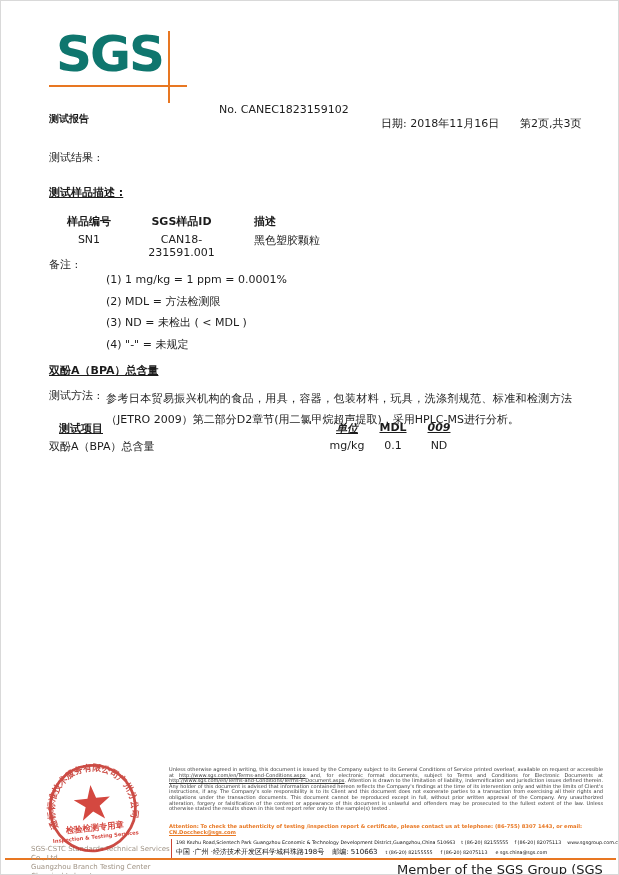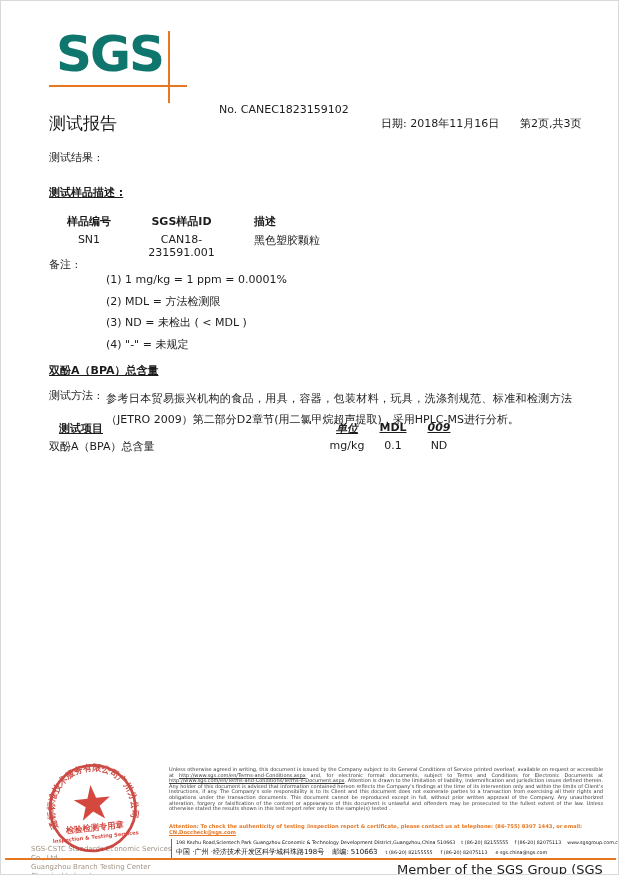--- a/index.html
+++ b/index.html
@@ -26,21 +26,21 @@
     position: absolute; left: 48px; top: 84px;
     width: 138px; height: 2px; background: #e87722;
   }
   .logo-vline {
     position: absolute; left: 167px; top: 30px;
     width: 2px; height: 72px; background: #e87722;
   }
   
   .report-title {
     position: absolute; left: 48px; top: 111px;
-    font-size: 17px; font-weight: 400; color: #1a1a1a;
+    font-size: 10px; font-weight: 700; color: #1a1a1a;
   }
   .report-no   { position: absolute; left: 218px; top: 102px; font-size: 11px; }
   .report-date { position: absolute; left: 380px; top: 115px; font-size: 11px; }
   .report-page { position: absolute; left: 519px; top: 115px; font-size: 11px; }
   
   .t11 { font-size: 11px; color: #1c1c1c; }
   .bold { font-weight: 700; }
   .ul { text-decoration: underline; }
   .it { font-style: italic; }
   .results-heading { position: absolute; left: 48px; top: 149px; }
@@ -172,21 +172,21 @@
     <circle cx="60" cy="53" r="46" fill="none" stroke="#c5342c" stroke-width="3"></circle>
     <text font-size="9.5" fill="#c5342c" font-weight="700">
       <textPath href="#arcPath" startOffset="0">通标标准技术服务有限公司广州分公司</textPath>
     </text>
     <polygon fill="#cf2f26" points="60,28 64.7,42.2 79.6,42.3 67.6,51.2 72.1,65.4 60,56.7 47.9,65.4 52.4,51.2 40.4,42.3 55.3,42.2"></polygon>
     <text x="60" y="77" text-anchor="middle" font-size="9" fill="#cf2f26" font-weight="700">检验检测专用章</text>
     <text x="60" y="86" text-anchor="middle" font-size="5.6" fill="#cf2f26" font-weight="700">Inspection &amp; Testing Services</text>
   </svg>
 
   <div class="company-lines">
-    <div>SGS-CSTC Standards Economic Services Co., Ltd.</div>
+    <div>SGS-CSTC Standards Technical Services Co., Ltd.</div>
     <div>Guangzhou Branch Testing Center Chemical Laboratory</div>
   </div>
 
   <div class="disclaimer"><span>Unless otherwise agreed in writing, this document is issued by the Company subject to its General Conditions of Service printed overleaf, available on request or accessible at </span><span class="ul">http://www.sgs.com/en/Terms-and-Conditions.aspx</span><span> and, for electronic format documents, subject to Terms and Conditions for Electronic Documents at </span><span class="ul">http://www.sgs.com/en/Terms-and-Conditions/Terms-e-Document.aspx</span><span>. Attention is drawn to the limitation of liability, indemnification and jurisdiction issues defined therein. Any holder of this document is advised that information contained hereon reflects the Company's findings at the time of its intervention only and within the limits of Client's instructions, if any. The Company's sole responsibility is to its Client and this document does not exonerate parties to a transaction from exercising all their rights and obligations under the transaction documents. This document cannot be reproduced except in full, without prior written approval of the Company. Any unauthorized alteration, forgery or falsification of the content or appearance of this document is unlawful and offenders may be prosecuted to the fullest extent of the law. Unless otherwise stated the results shown in this test report refer only to the sample(s) tested .</span></div>
 
   <div class="attention"><span>Attention: To check the authenticity of testing /inspection report &amp; certificate, please contact us at telephone: (86-755) 8307 1443, or email: </span><span class="ul">CN.Doccheck@sgs.com</span></div>
 
   <div class="addr-divider"></div>
   <div class="addr-block">
     <div class="addr-en">

